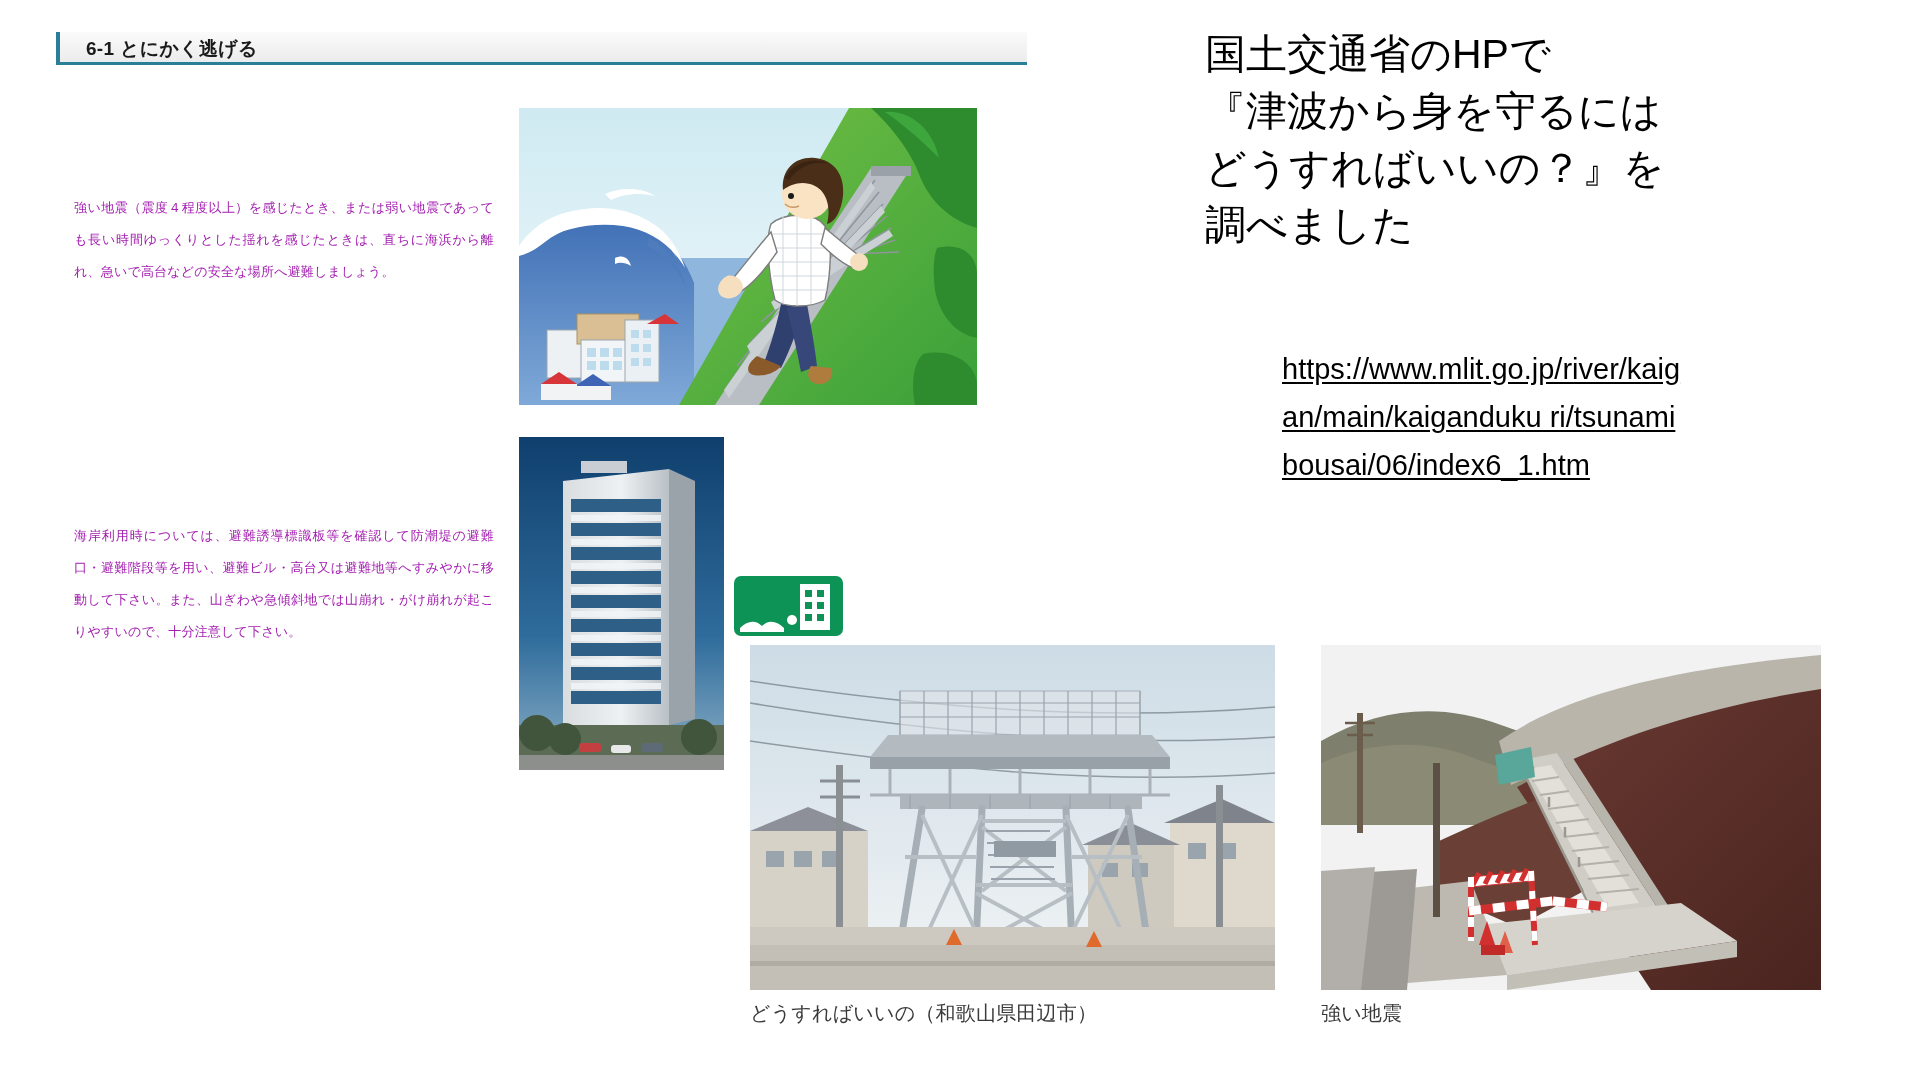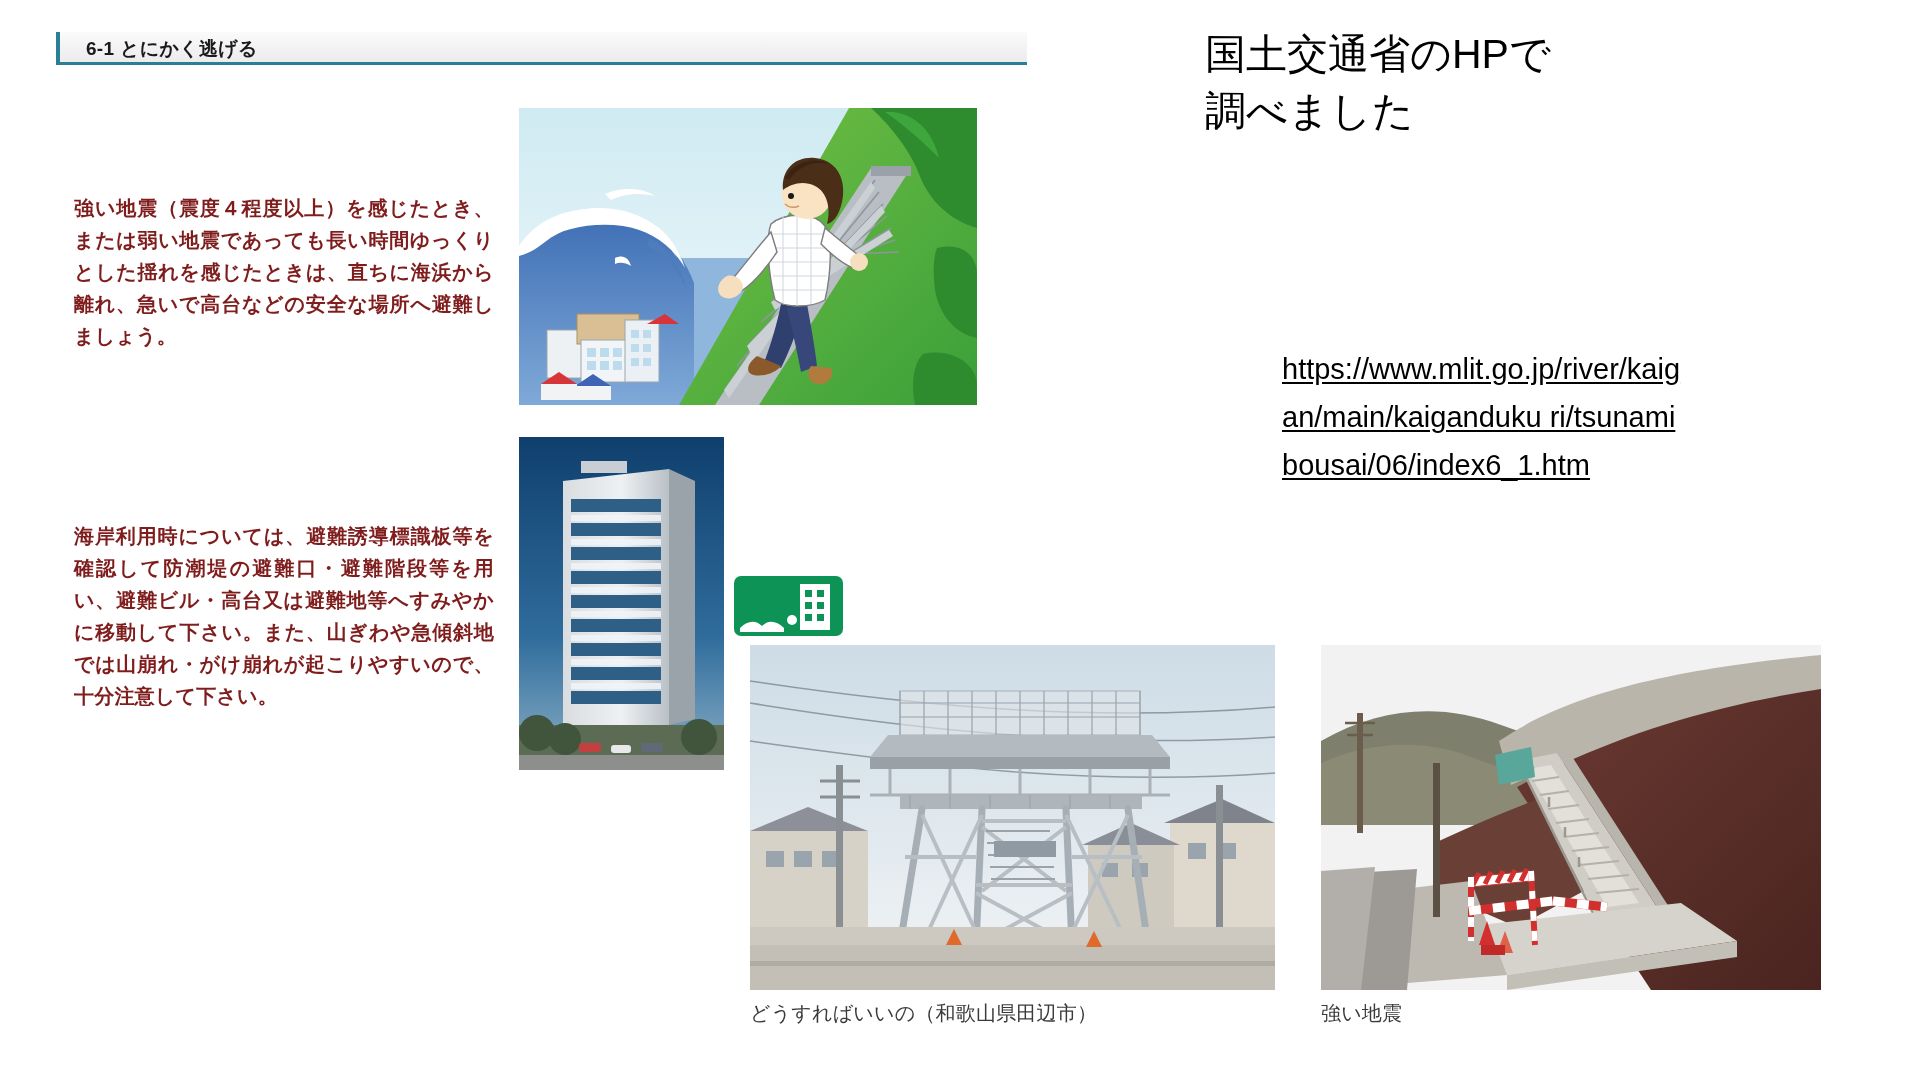--- a/index.html
+++ b/index.html
@@ -45,27 +45,26 @@
     font-weight: bold;
     letter-spacing: .3px;
     color: #1a1a1a;
     padding-left: 14px;
     white-space: nowrap;
   }
 
   
   .para {
     position: absolute;
-    font-size: 20px;
+    font-size: 13px;
     line-height: 32px;
-    color: #7f1d1d;
+    color: #a21caf;
     letter-spacing: .2px;
     text-align: justify;
     text-justify: inter-character;
-    font-weight: bold;
   }
   #para-quake {
     left: 74px;
     top: 192px;
     width: 420px;
   }
   #para-coast {
     left: 74px;
     top: 520px;
     width: 420px;
@@ -609,16 +608,18 @@
       <rect x="160" y="300" width="24" height="10" fill="#c02a28"></rect>
     </g>
   </svg>
 </div>
 
 <div class="caption" id="caption-tower">どうすればいいの（和歌山県田辺市）</div>
 <div class="caption" id="caption-road">強い地震</div>
 
 <div class="right-heading">
   <span class="ln">国土交通省のHPで</span>
+  <span class="ln">『津波から身を守るには</span>
+  <span class="ln">どうすればいいの？』を</span>
   <span class="ln">調べました</span>
 </div>
 
 <a class="right-url" href="#">https://www.mlit.go.jp/river/kaigan/main/kaiganduku ri/tsunamibousai/06/index6_1.htm</a>
 
 </body></html>

